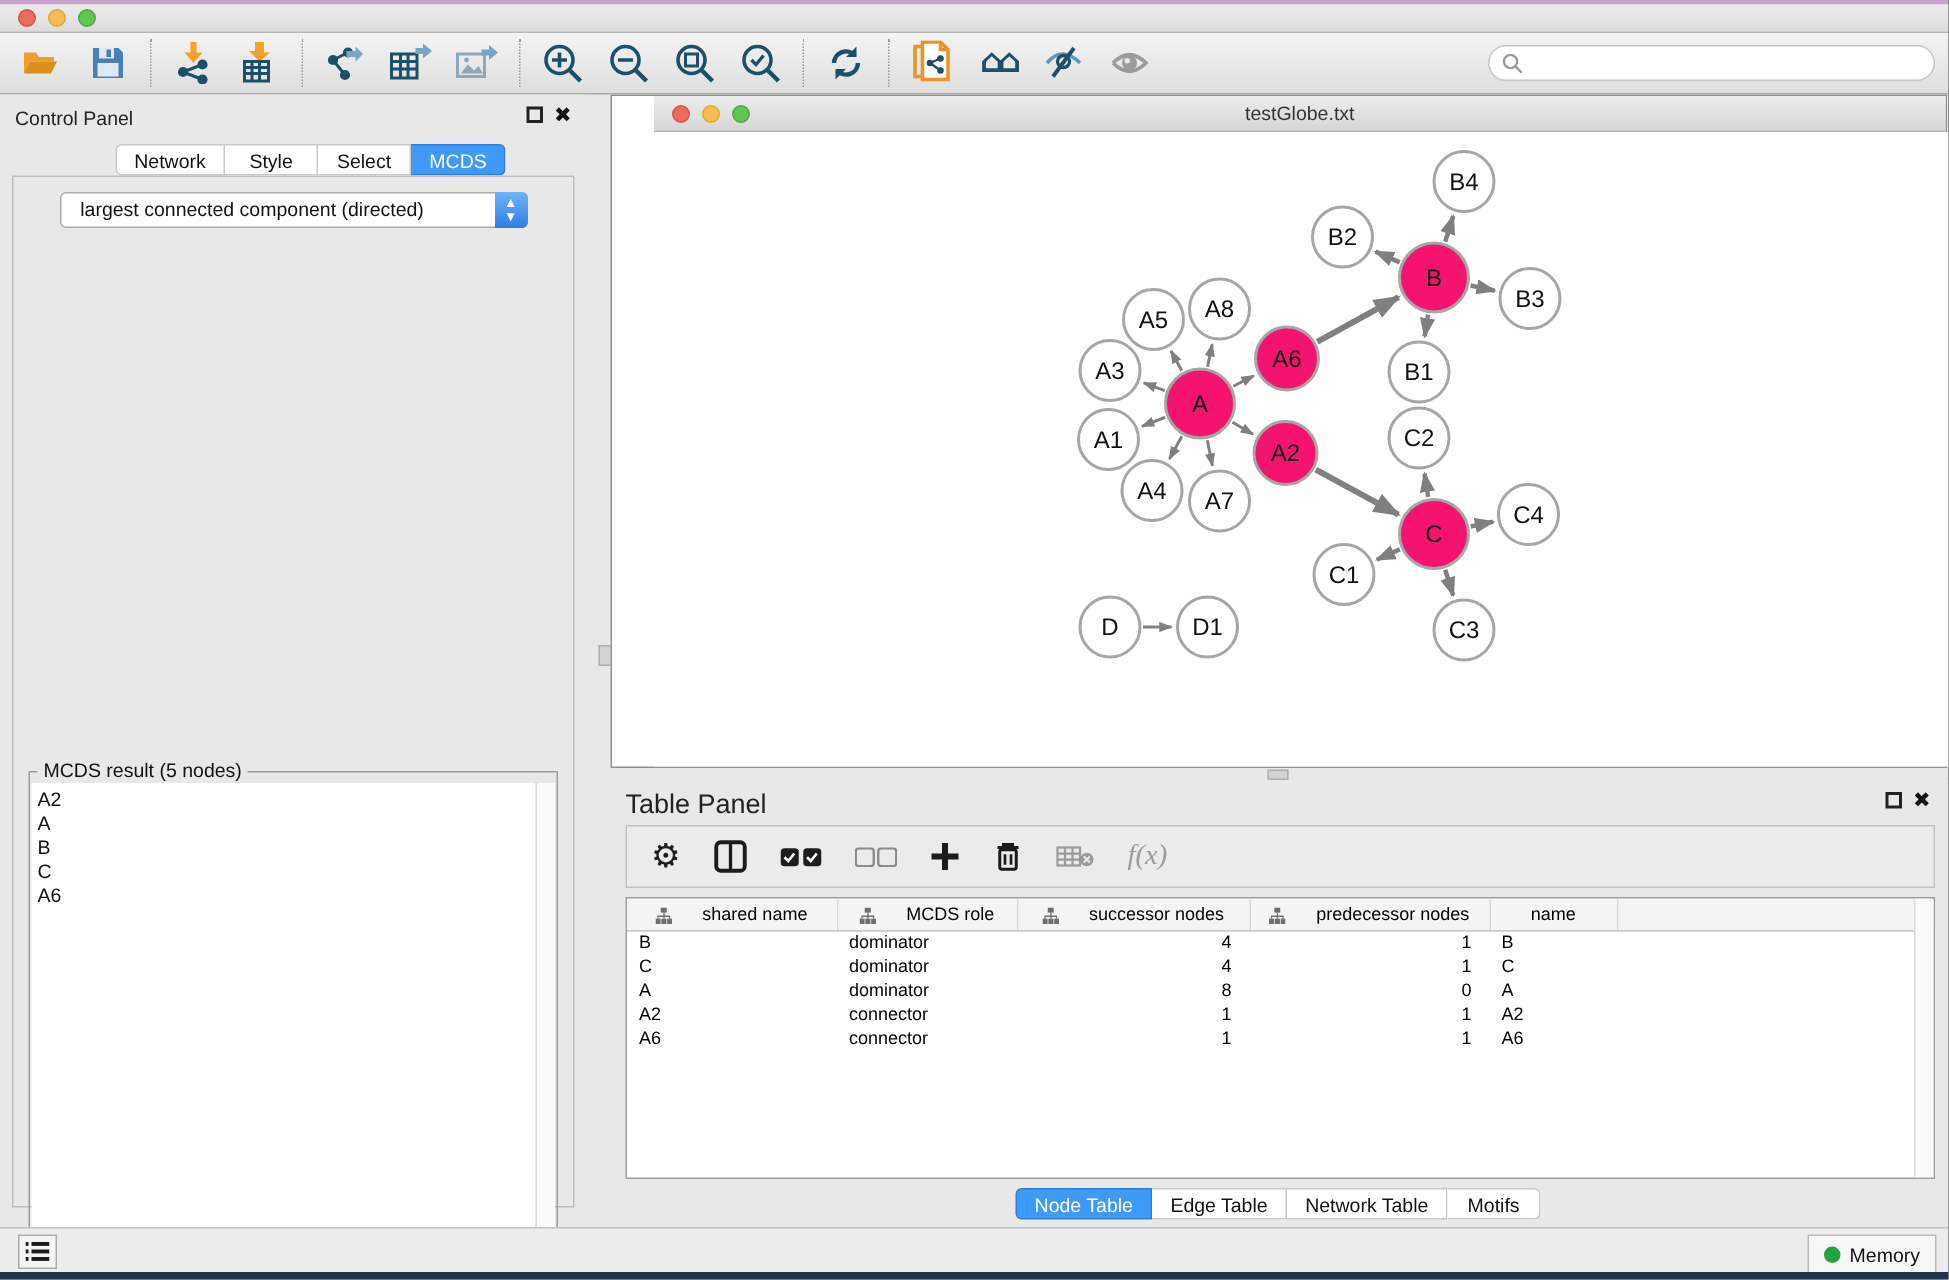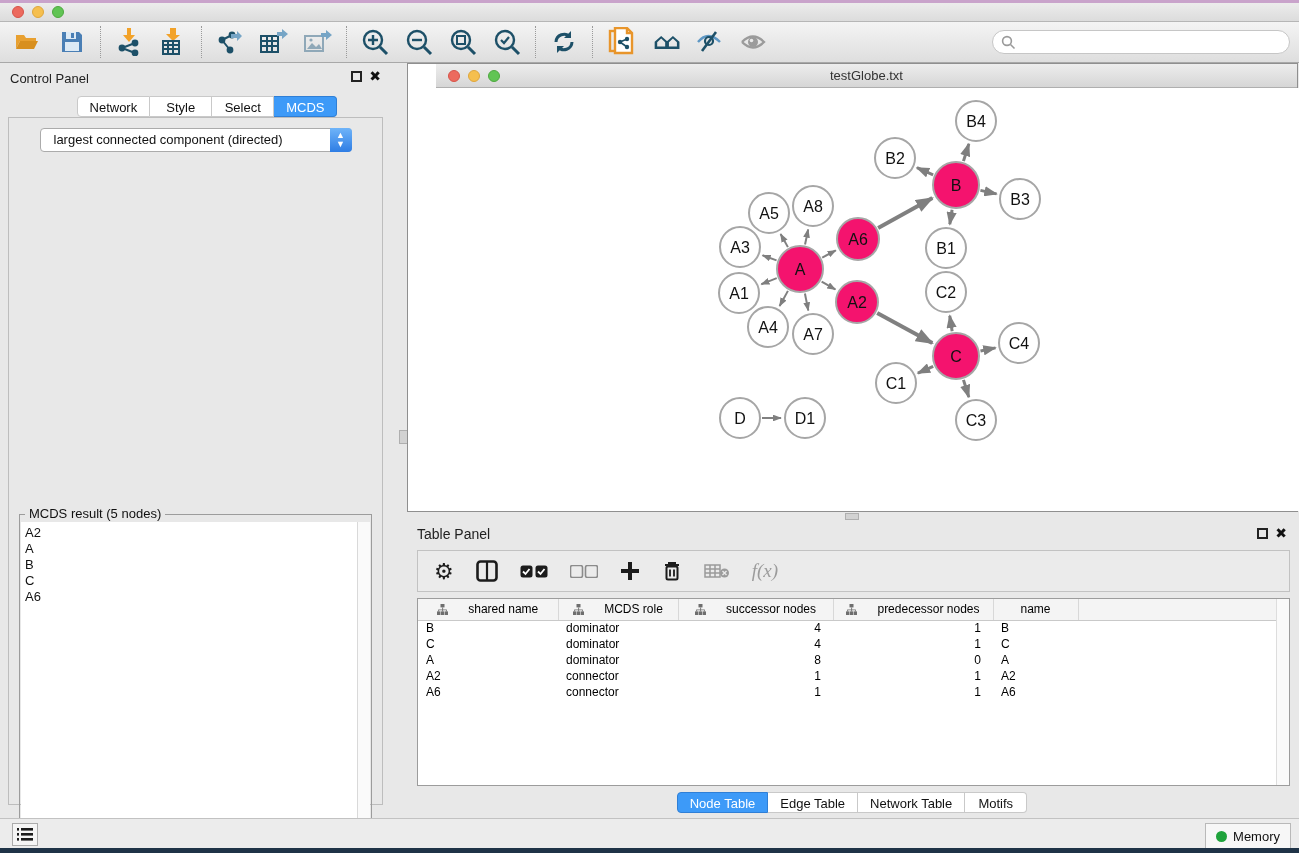--- a/index.html
+++ b/index.html
@@ -74,32 +74,32 @@
     border:1px solid #8F8F8F; background:#fff;padding-left:28px; }
   #net-titlebar { position:relative; height:24px; background:linear-gradient(#EDEDED,#D6D6D6);
     border-bottom:1px solid #AFAFAF; display:flex; align-items:center; }
   #net-titlebar .title { position:absolute; left:0; right:0; text-align:center; font-size:13px; color:#333; }
   #net-canvas { position:relative; width:889px; height:423px; background:#fff; overflow:hidden; }
   #resize-grip { position:absolute; right:1px; bottom:1px; width:14px; height:14px;
     background:repeating-linear-gradient(135deg,transparent 0 2px,#B9B9B9 2px 3px); }
 
   
   #table-panel { position:absolute; left:405px; top:520px; width:894px; height:298px; background:#E8E8E8; }
-  #tp-title { position:absolute; left:12px; top:6px; font-size:14px; color:#222; }
+  #tp-title { position:absolute; left:12px; top:6px; font-size:18px; color:#222; }
   #tp-float { right:31px; } #tp-close { right:12px; }
   #tp-toolbar { position:absolute; left:12px; top:30px; width:873px; height:42px;
     background:#EBEBEB; border:1px solid #C2C2C2; display:flex; align-items:center; gap:22px; padding-left:16px; }
   .tp-icon { display:flex; align-items:center; justify-content:center; height:30px; }
   #fx-label { font-family:"Liberation Serif","DejaVu Serif",serif; font-style:italic; font-size:19px; color:#9B9B9B; }
   #tp-table { position:absolute; left:12px; top:78px; width:873px; height:188px;
     background:#fff; border:1px solid #9C9C9C; overflow:hidden; }
   #tp-grid { border-collapse:collapse; table-layout:fixed; width:846px; font-size:12px; color:#000; }
   #tp-grid th { height:21px; font-weight:normal; background:#F4F4F4; border-right:1px solid #D8D8D8;
     border-bottom:1px solid #C9C9C9; text-align:center; white-space:nowrap; overflow:hidden; }
-  #tp-grid th .th-inner { display:flex; align-items:center; justify-content:center; gap:20px; }
+  #tp-grid th .th-inner { display:flex; align-items:flex-end; justify-content:center; gap:20px; }
   #tp-grid td { height:16px; padding:0 12px 0 8px; white-space:nowrap; overflow:hidden; }
   #tp-grid td.num { text-align:right; }
   #tp-scroll { position:absolute; top:0; right:0; bottom:0; width:13px; background:#FAFAFA; border-left:1px solid #DDD; }
   #tp-tabs { position:absolute; left:0; right:0; top:272px; display:flex; justify-content:center; }
 
   
   #statusbar { position:absolute; left:0; top:818px; width:100%; height:30px; background:#ECECEC;
     border-top:1px solid #C2C2C2; }
   #list-btn { position:absolute; left:12px; top:4px; width:26px; height:23px; background:#F5F5F5;
     border:1px solid #ABABAB; display:flex; align-items:center; justify-content:center; }

